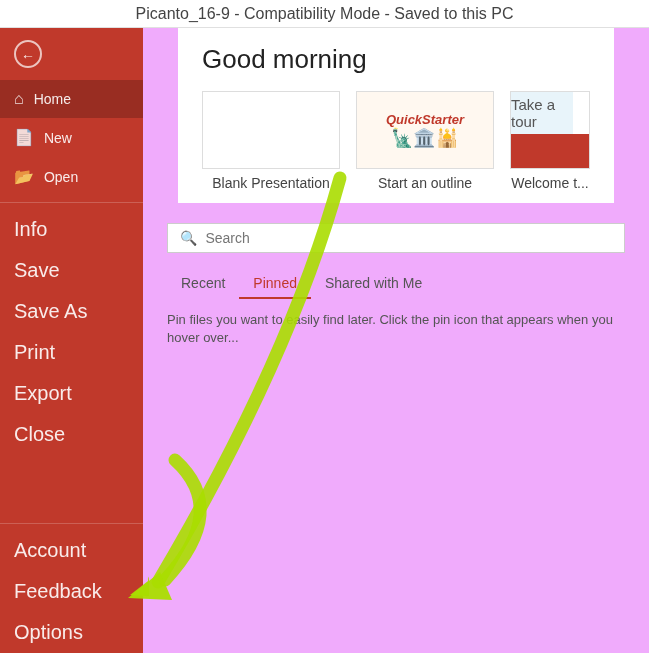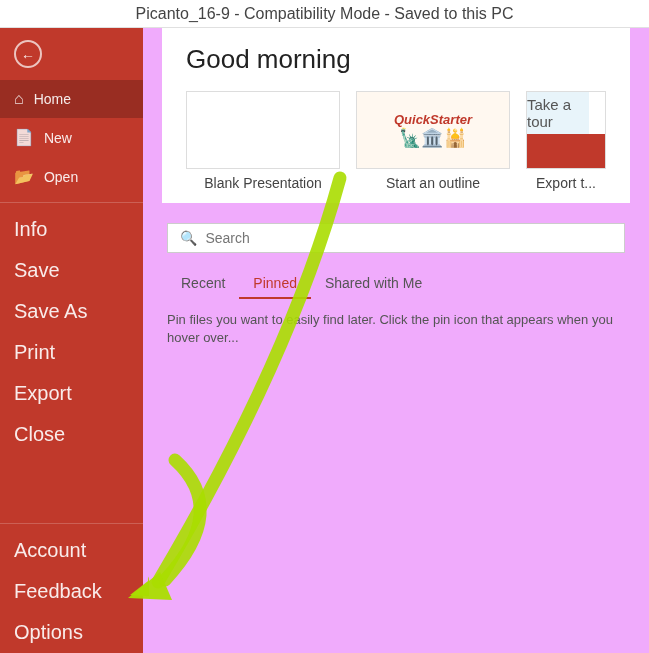--- a/index.html
+++ b/index.html
@@ -119,21 +119,21 @@
 
     .template-card {
       display: flex;
       flex-direction: column;
       align-items: center;
       cursor: pointer;
       flex-shrink: 0;
     }
 
     .template-thumb {
-      width: 154px;
+      width: 138px;
       height: 78px;
       border: 1px solid #ddd;
       background: #fff;
       display: flex;
       align-items: center;
       justify-content: center;
       font-size: 12px;
       overflow: hidden;
       margin-bottom: 6px;
     }
@@ -302,21 +302,21 @@
             </div>
           </div>
           <div class="template-label">Start an outline</div>
         </div>
 
         <div class="template-card">
           <div class="template-thumb" style="width:80px;height:78px;overflow:hidden;position:relative;border:1px solid #ddd;">
             <div style="position:absolute;top:0;left:0;right:16px;height:55%;background:#e8f4fa;display:flex;align-items:center;justify-content:center;font-size:15px;color:#555;">Take a tour</div>
             <div style="position:absolute;bottom:0;left:0;right:0;height:45%;background:#c0392b;"></div>
           </div>
-          <div class="template-label">Export t...</div>
+          <div class="template-label">Welcome t...</div>
         </div>
       </div>
     </div>
 
     <div class="content-body">
       <div class="search-bar">
         <span class="search-icon-char">🔍</span>
         <input type="text" placeholder="Search" style="">
       </div>
 

